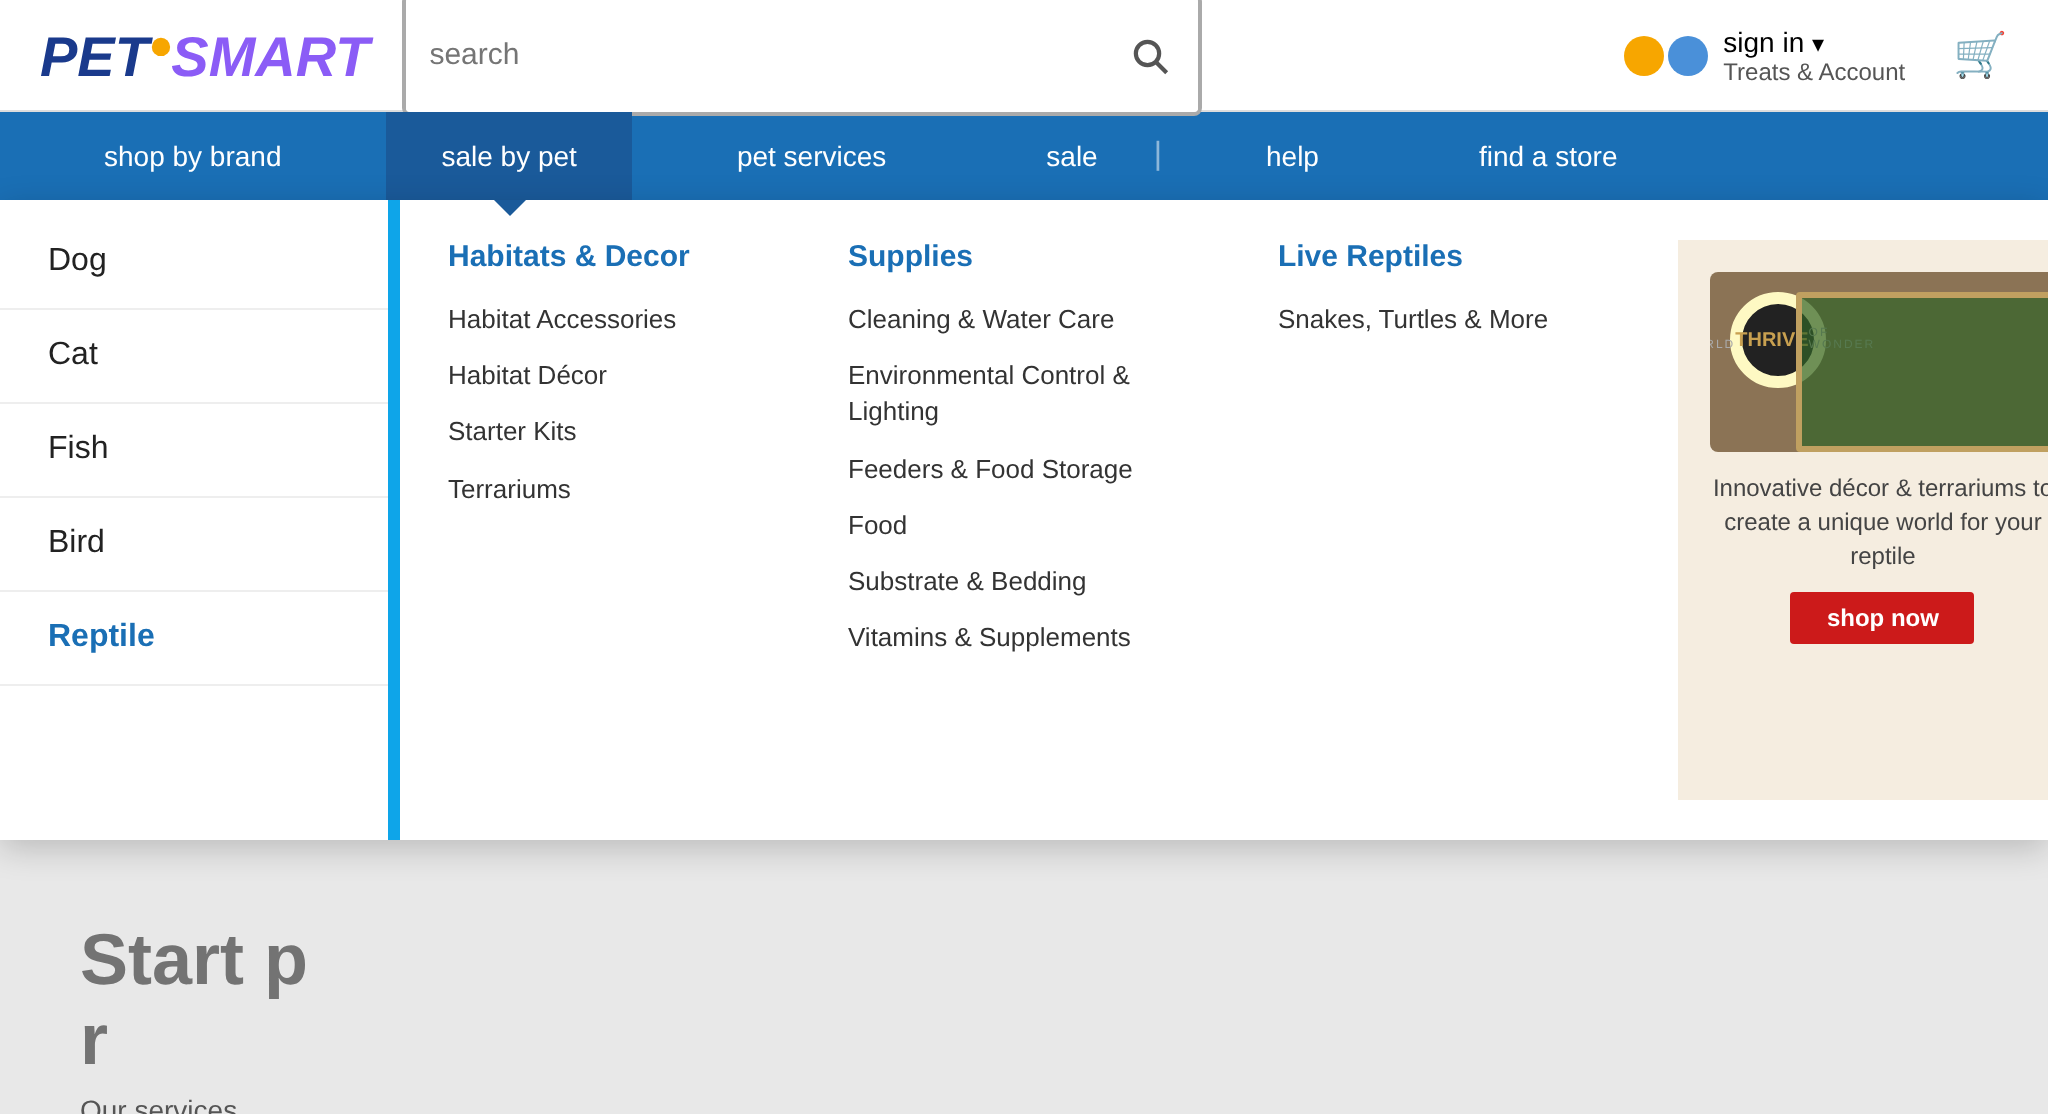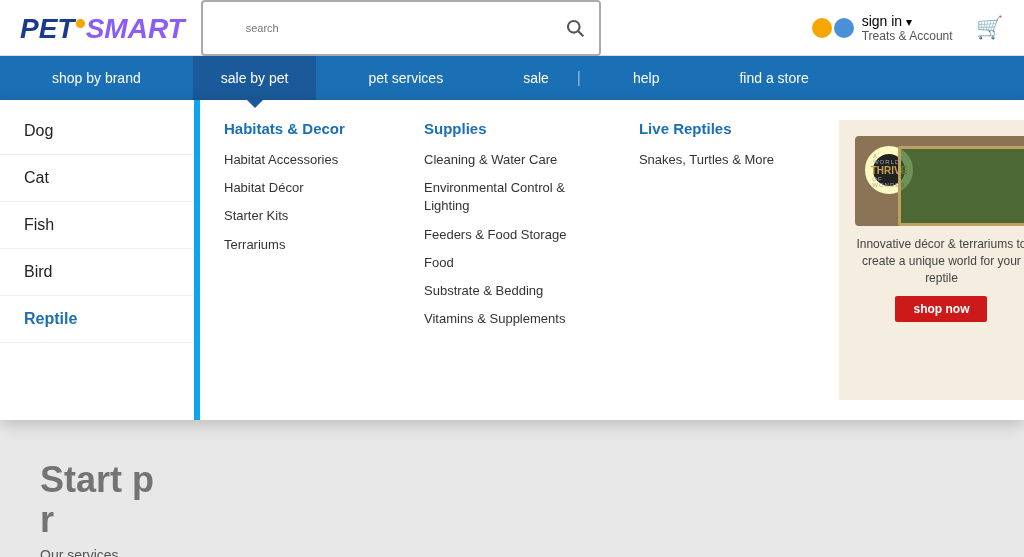--- a/index.html
+++ b/index.html
@@ -33,25 +33,24 @@
       flex: 1;
       max-width: 400px;
       display: flex;
       border: 2px solid #aaa;
       border-radius: 4px;
       overflow: hidden;
     }
     .search-bar input {
       flex: 1;
       padding: 20px 12px;
-      font-size: 11px;
+      font-size: 15px;
       border: none;
       outline: none;
       color: #555;
-      margin-left: 31px;
     }
     .search-bar button {
       background: #fff;
       border: none;
       padding: 0 14px;
       cursor: pointer;
       display: flex;
       align-items: center;
     }
     .search-icon-svg {
@@ -212,23 +211,23 @@
       margin-bottom: 10px;
     }
     .thrive-badge {
       position: absolute;
       left: 10px;
       top: 10px;
       width: 48px;
       height: 48px;
       background: #222;
       border-radius: 50%;
-      border: 8px solid #fef9c3;
-      display: flex;
-      flex-direction: column;
+      border: 6px solid #fef9c3;
+      display: flex;
+      flex-direction: row;
       align-items: center;
       justify-content: center;
     }
     .thrive-world {
       font-size: 6px;
       color: #aaa;
       text-transform: uppercase;
       letter-spacing: 1px;
     }
     .thrive-name {

